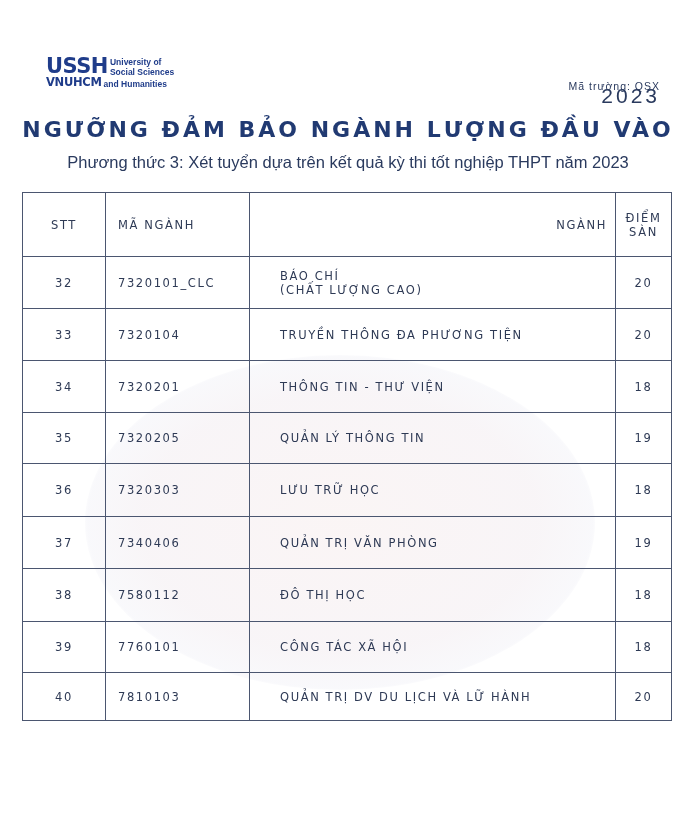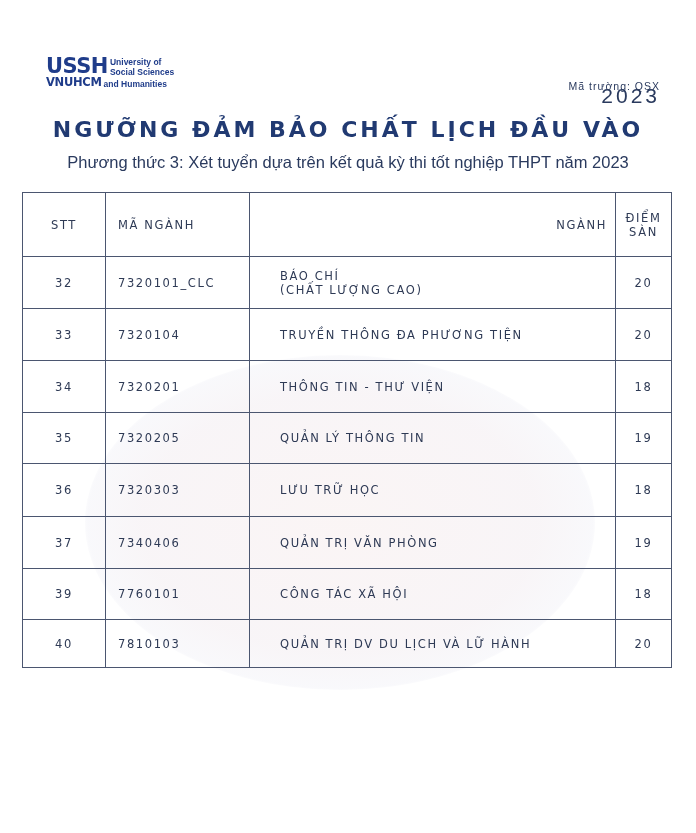--- a/index.html
+++ b/index.html
@@ -42,21 +42,21 @@
   </div>
   <div class="logo-row">
     <span class="logo-big logo-vnu">VNUHCM</span>
     <span class="logo-small">and Humanities</span>
   </div>
 </div>
 
 <div class="year">2023</div>
 <div class="code">Mã trường: QSX</div>
 
-<div class="title">NGƯỠNG ĐẢM BẢO CHẤT LỊCH ĐẦU VÀO</div>
+<div class="title">NGƯỠNG ĐẢM BẢO NGÀNH LƯỢNG ĐẦU VÀO</div>
 <div class="subtitle">Phương thức 3: Xét tuyển dựa trên kết quả kỳ thi tốt nghiệp THPT năm 2023</div>
 
 <div class="watermark"></div>
 
 <table class="main">
   <thead>
     <tr>
       <th class="c-stt">STT</th>
       <th class="c-code">MÃ NGÀNH</th>
       <th class="c-name th-name">NGÀNH</th>
@@ -106,20 +106,28 @@
         <td class="c-score">18</td>
       </tr>
       <tr style="height: 52px;">
         <td class="c-stt">37</td>
         <td class="c-code">7340406</td>
         <td class="c-name">
           <span class="name-line2">QUẢN TRỊ VĂN PHÒNG</span>
         </td>
         <td class="c-score">19</td>
       </tr>
+      <tr style="height: 53px;">
+        <td class="c-stt">38</td>
+        <td class="c-code">7580112</td>
+        <td class="c-name">
+          <span class="name-line2">ĐÔ THỊ HỌC</span>
+        </td>
+        <td class="c-score">18</td>
+      </tr>
       <tr style="height: 51px;">
         <td class="c-stt">39</td>
         <td class="c-code">7760101</td>
         <td class="c-name">
           <span class="name-line2">CÔNG TÁC XÃ HỘI</span>
         </td>
         <td class="c-score">18</td>
       </tr>
       <tr style="height: 48px;">
         <td class="c-stt">40</td>

